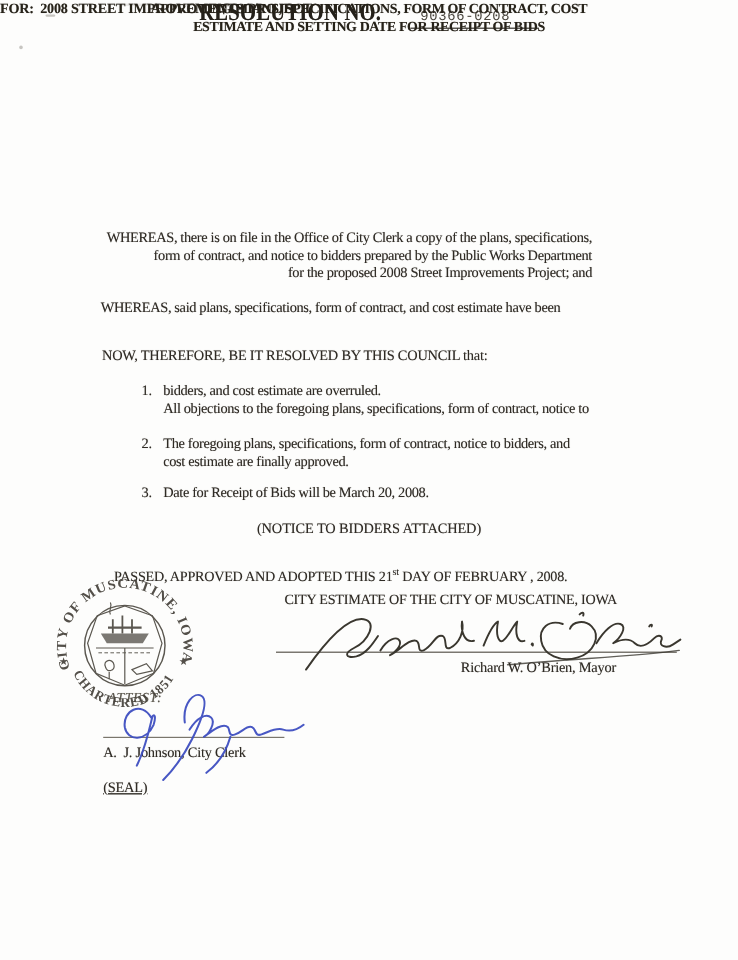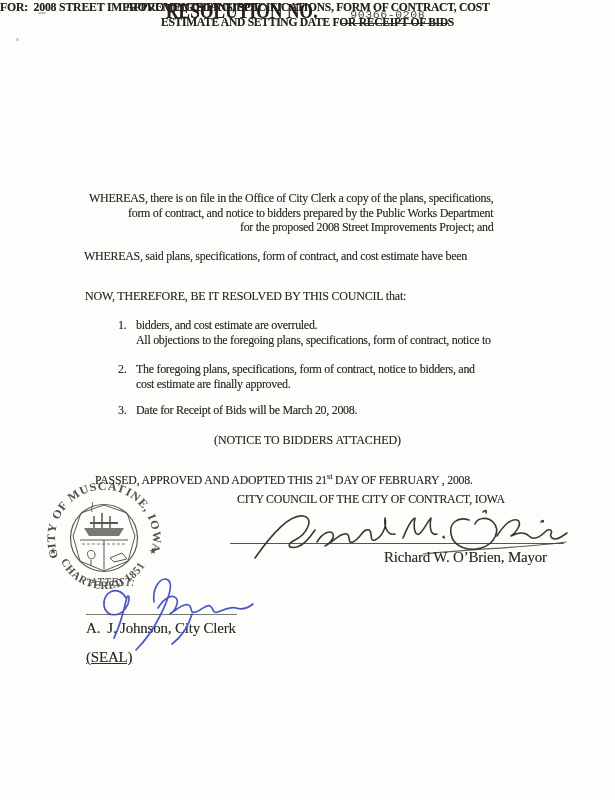--- a/index.html
+++ b/index.html
@@ -31,21 +31,21 @@
   
   .bodyline{font-size:12px; line-height:14.6px; letter-spacing:-0.3px; white-space:pre;}
   .indent{padding-left:44px;}
   .caps{font-size:12px; letter-spacing:-0.2px; white-space:pre;}
   .item{display:flex;}
   .item .num{width:18px; flex:0 0 18px; font-size:12px; letter-spacing:-0.3px;}
   .passed sup{font-size:8.5px; line-height:0;}
 
   
   .rule{border-top:1.4px solid #5a564e; height:0;}
-  .typedname{font-size:15px; letter-spacing:-0.2px; white-space:pre;}
+  .typedname{font-size:12px; letter-spacing:-0.2px; white-space:pre;}
   .attest{font-size:11.5px; color:#5d594f; letter-spacing:0.5px;}
   .sig-svg{overflow:visible;}
   .speck{position:absolute; background:#9a9890; border-radius:2px; opacity:0.55;}
 </style>
 </head>
 <body>
 
 <div class="page">
 
   <div class="speck" style="left:38px; top:12px; width:8px; height:2px;"></div>
@@ -95,21 +95,21 @@
       <div class="bodyline">Date for Receipt of Bids will be March 20, 2008.</div>
     </div>
   </div>
 
   <div class="abs caps fuzz" style="left:0; top:433px; width:615px; text-align:center; letter-spacing:-0.1px;">(NOTICE TO BIDDERS ATTACHED)</div>
 
   <div class="abs caps passed fuzz" style="left:84px; top:458px; font-size:11.8px;">
     <span>PASSED, APPROVED AND ADOPTED THIS 21</span><sup>st</sup><span> DAY OF FEBRUARY , 2008.</span>
   </div>
 
-  <div class="abs caps fuzz" style="left:237px; top:492px; font-size:11.8px;">CITY COUNCIL OF THE CITY OF CONTRACT, IOWA</div>
+  <div class="abs caps fuzz" style="left:237px; top:492px; font-size:11.8px;">CITY ESTIMATE OF THE CITY OF MUSCATINE, IOWA</div>
 
   <div class="abs attest fuzz" style="left:90px; top:576px;font-style:italic;">ATTEST:</div>
 
   <svg class="abs sig-svg" style="left:44px; top:478px;" width="120" height="120" viewBox="0 0 120 120" aria-hidden="true">
     <g fill="#45413a" stroke="none" opacity="0.92">
       <defs>
         <path id="arcTop" d="M 14.5,79 A 49,49 0 1 1 105.5,79"></path>
         <path id="arcBot" d="M 17,83 A 47,47 0 0 0 103,83"></path>
       </defs>
       <text font-size="11.6" font-weight="bold" letter-spacing="0.8" font-family="Liberation Serif, serif">

